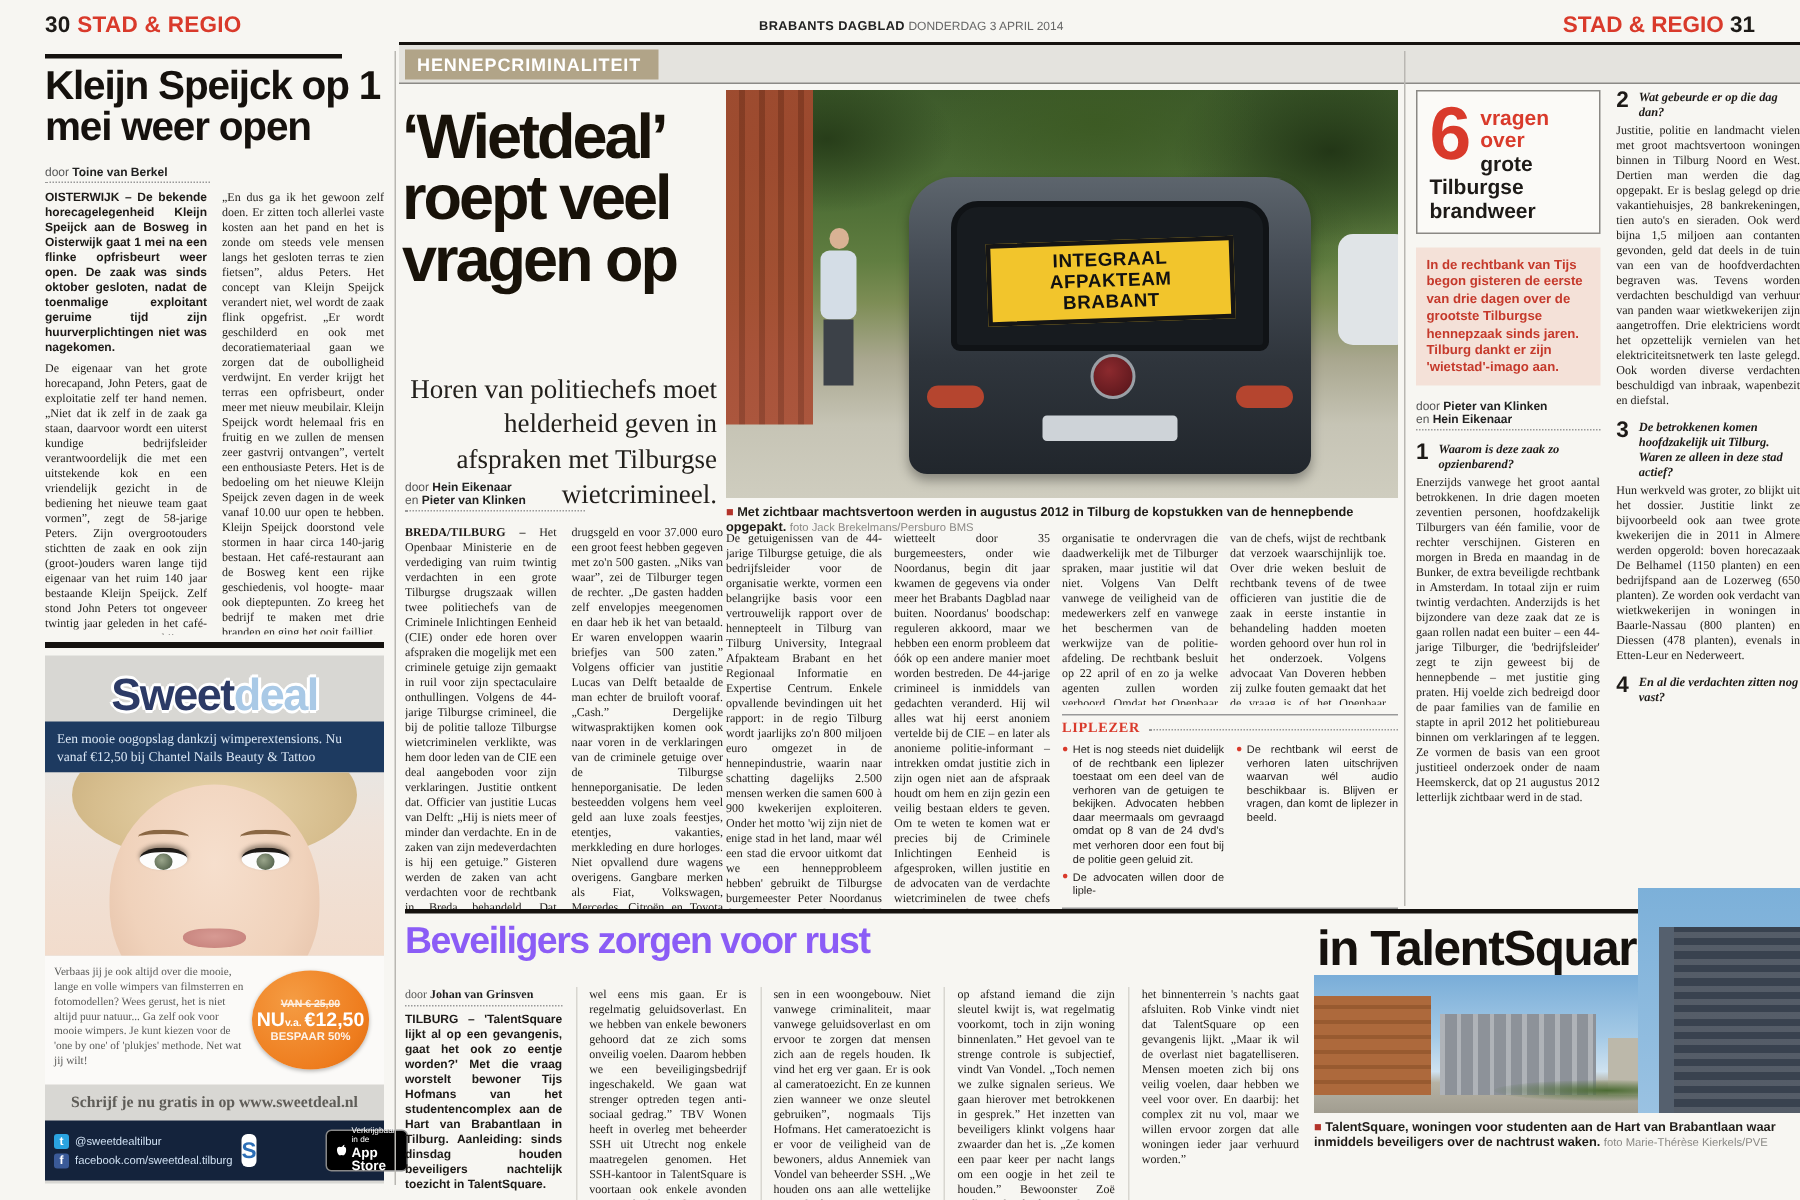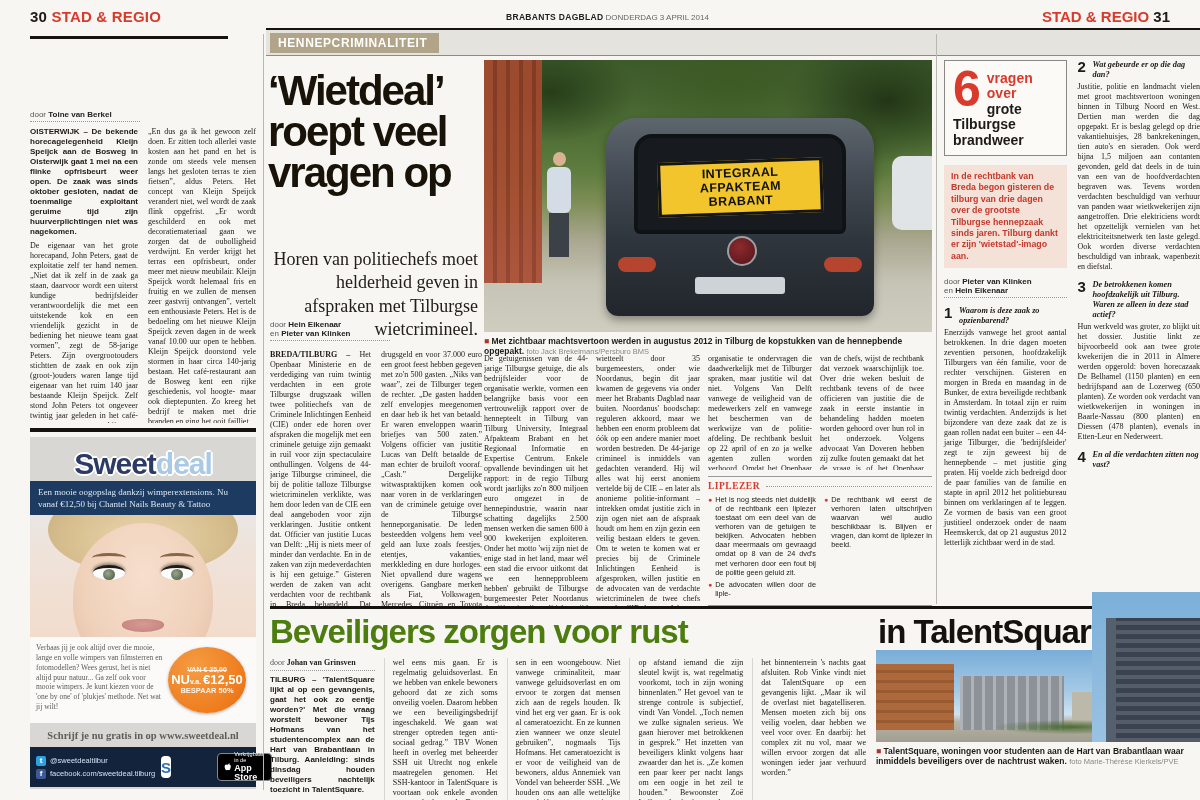--- a/index.html
+++ b/index.html
@@ -140,21 +140,21 @@
   .qa-intro{background:#f4e1d8;color:#c5392b;font-weight:bold;font-size:8.8px;line-height:1.3;
             padding:6px 7px;margin-bottom:9px;}
   .qa-byline{margin-bottom:8px;}
   .qa-item{margin-bottom:8px;break-inside:avoid-column;}
   .qa-q{display:flex;gap:4px;}
   .qa-q .num{font-weight:bold;font-size:15px;line-height:.9;min-width:11px;}
   .qa-q .qtext{font-family:"Liberation Serif",serif;font-style:italic;font-weight:bold;font-size:8.3px;line-height:1.2;}
   .qa-a{font-size:8px;line-height:1.25;margin-top:2px;}
   
   .rule-bottom{top:606px;left:270px;width:930px;height:3px;background:#15120f;}
-  .ba-head-a{top:613px;left:270px;font-weight:bold;font-size:33px;letter-spacing:-1px;color:#4d7c0f;}
+  .ba-head-a{top:613px;left:270px;font-weight:bold;font-size:25px;letter-spacing:-1px;color:#8b5cf6;}
   .ba-head-b{top:613px;left:878px;font-weight:bold;font-size:33px;letter-spacing:-1px;color:#15110d;}
   .ba-cols{top:658px;left:270px;width:596px;height:142px;display:flex;gap:9px;overflow:hidden;}
   .bacol{width:112px;font-size:8px;line-height:1.25;}
   .bacol + .bacol{border-left:1px solid #d8d6d0;padding-left:8px;}
   .ba-byline{margin-bottom:4px;}
   
   .tsphoto{top:650px;left:876px;width:324px;height:92px;overflow:hidden;
            background:linear-gradient(180deg,#79add8 0%,#a5cae6 45%,#cfe2f0 70%,#b6b2a4 78%,#a19d90 100%);}
   .ts-or{position:absolute;left:0;top:14px;bottom:12px;width:78px;
          background:repeating-linear-gradient(0deg,#ad693c 0 7px,#985a30 7px 10px);}
@@ -186,20 +186,21 @@
   <div class="abs mast-right">
     <span class="red">STAD &amp; REGIO</span>
     <span>31</span>
   </div>
 
   <div class="abs rule-left"></div>
   <div class="abs rule-main"></div>
   <div class="abs kicker-band"></div>
   <div class="abs kicker-label">HENNEPCRIMINALITEIT</div>
 
+  <div class="abs la-headline">Kleijn Speijck op 1 mei weer open</div>
   <div class="abs byline la-byline"><span>door </span><b>Toine van Berkel</b></div>
   <div class="abs la-body bodycols serif just">
     <div class="bcol">
       <div class="lead">OISTERWIJK – De bekende horecagelegenheid Kleijn Speijck aan de Bosweg in Oisterwijk gaat 1 mei na een flinke opfrisbeurt weer open. De zaak was sinds oktober gesloten, nadat de toenmalige exploitant geruime tijd zijn huurverplichtingen niet was nagekomen.</div>
       <span>De eigenaar van het grote horecapand, John Peters, gaat de exploitatie zelf ter hand nemen. „Niet dat ik zelf in de zaak ga staan, daarvoor wordt een uiterst kundige bedrijfsleider verantwoordelijk die met een uitstekende kok en een vriendelijk gezicht in de bediening het nieuwe team gaat vormen”, zegt de 58-jarige Peters. Zijn overgrootouders stichtten de zaak en ook zijn (groot-)ouders waren lange tijd eigenaar van het ruim 140 jaar bestaande Kleijn Speijck. Zelf stond John Peters tot ongeveer twintig jaar geleden in het café-restaurant, waarna hij een onderneming in de zandbouw begon. Na de sluiting door de vorige exploitant meldden zich zeven ondernemers die Kleijn Speijck wilden huren en uitbaten. Zowel uit de regio maar ook uit Amsterdam was er belangstelling, maar de gegadigden kregen de financiering bij de banken niet rond.</span>
     </div>
     <div class="bcol">
       <span>„En dus ga ik het gewoon zelf doen. Er zitten toch allerlei vaste kosten aan het pand en het is zonde om steeds vele mensen langs het gesloten terras te zien fietsen”, aldus Peters. Het concept van Kleijn Speijck verandert niet, wel wordt de zaak flink opgefrist. „Er wordt geschilderd en ook met decoratiemateriaal gaan we zorgen dat de oubolligheid verdwijnt. En verder krijgt het terras een opfrisbeurt, onder meer met nieuw meubilair. Kleijn Speijck wordt helemaal fris en fruitig en we zullen de mensen zeer gastvrij ontvangen”, vertelt een enthousiaste Peters. Het is de bedoeling om het nieuwe Kleijn Speijck zeven dagen in de week vanaf 10.00 uur open te hebben. Kleijn Speijck doorstond vele stormen in haar circa 140-jarig bestaan. Het café-restaurant aan de Bosweg kent een rijke geschiedenis, vol hoogte- maar ook dieptepunten. Zo kreeg het bedrijf te maken met drie branden en ging het ooit failliet.</span>
       
     </div>
@@ -337,21 +338,21 @@
 
   <div class="abs vrule" style="left:936px;top:34px;height:570px;"></div>
   <div class="abs vrule" style="left:263px;top:34px;height:756px;"></div>
 
   <div class="abs qa-wrap">
     <div class="qa-box">
       <span class="six">6</span>
       <div class="t1">vragen over</div>
       <div class="t2">grote Tilburgse brandweer</div>
     </div>
-    <div class="qa-intro">In de rechtbank van Breda begon gisteren de tilburg van drie dagen over de grootste Tilburgse hennepzaak sinds jaren. Tilburg dankt er zijn 'wietstad'-imago aan.</div>
+    <div class="qa-intro">In de rechtbank van Tijs begon gisteren de eerste van drie dagen over de grootste Tilburgse hennepzaak sinds jaren. Tilburg dankt er zijn 'wietstad'-imago aan.</div>
     <div class="byline qa-byline">
       <span>door </span><b>Pieter van Klinken</b><br>
       <span>en </span><b>Hein Eikenaar</b>
     </div>
     <div class="qa-item">
       <div class="qa-q">
           <span class="num">1</span>
           <span class="qtext">Waarom is deze zaak zo opzienbarend?</span>
         </div>
       <div class="qa-a serif just">Enerzijds vanwege het groot aantal betrokkenen. In drie dagen moeten zeventien personen, hoofdzakelijk Tilburgers van één familie, voor de rechter verschijnen. Gisteren en morgen in Breda en maandag in de Bunker, de extra beveiligde rechtbank in Amsterdam. In totaal zijn er ruim twintig verdachten. Anderzijds is het bijzondere van deze zaak dat ze is gaan rollen nadat een buiter – een 44-jarige Tilburger, die 'bedrijfsleider' zegt te zijn geweest bij de hennepbende – met justitie ging praten. Hij voelde zich bedreigd door de paar families van de familie en stapte in april 2012 het politiebureau binnen om verklaringen af te leggen. Ze vormen de basis van een groot justitieel onderzoek onder de naam Heemskerck, dat op 21 augustus 2012 letterlijk zichtbaar werd in de stad.</div>

